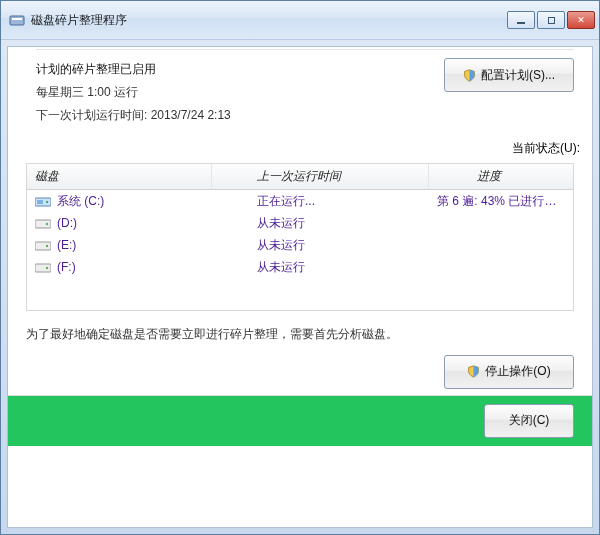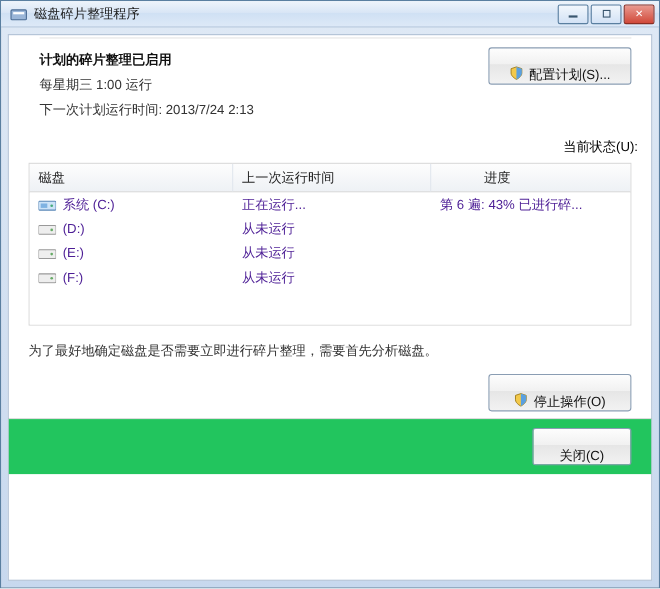--- a/index.html
+++ b/index.html
@@ -15,21 +15,21 @@
   }
   .window {
     width: 600px;
     height: 535px;
     background: linear-gradient(to bottom, #dfe9f5 0%, #c7d8ee 100%);
     border: 1px solid #5a7fa0;
     display: flex;
     flex-direction: column;
   }
   .titlebar {
-    height: 24px;
+    height: 39px;
     background: linear-gradient(to bottom, #eef4fb 0%, #d9e6f6 45%, #cfe0f4 46%, #dde9f7 100%);
     display: flex;
     align-items: center;
     padding: 0 4px 0 8px;
     border-bottom: 1px solid #b7c9de;
   }
   .titlebar-icon {
     width: 16px; height: 16px; margin-right: 6px;
   }
   .titlebar-title {
@@ -79,28 +79,29 @@
   }
   .schedule-box {
     margin: 2px 18px 6px 28px;
     border-top: 1px solid #e4e4e4;
     padding-top: 8px;
     display: flex;
     align-items: flex-start;
     gap: 20px;
   }
   .schedule-lines { flex: 1; color: #333; line-height: 1.9; }
-  .schedule-lines .bold { font-weight: bold; color: #111; }
+  .schedule-lines .bold { font-weight: normal; color: #111; }
   .btn {
     min-width: 130px;
     height: 24px;
     border: 1px solid #8a9db3;
     border-radius: 3px;
     background: linear-gradient(to bottom,#fdfdfd 0%,#f1f1f1 45%,#e6e6e6 46%,#f2f2f2 100%);
     display: inline-flex;
+    align-items: center;
     justify-content: center;
     gap: 5px;
     padding: 16px 12px;
     cursor: pointer;
     color: #111;
     font-size: 12px;
     margin-left: 28px;
   }
   .shield {
     width: 13px; height: 13px;
@@ -115,24 +116,24 @@
   }
   .table-header {
     display: flex;
     background: linear-gradient(to bottom,#fdfdfd,#eef1f5);
     border-bottom: 1px solid #d0d0d0;
   }
   .th, .td {
     padding: 4px 8px;
     font-size: 12px;
   }
-  .th { color:#222; border-right:1px solid #e2e7ee; }
+  .th { color:#222; border-right:1px solid #e2e7ee;font-style:italic; }
   .th:last-child{border-right:none;margin-left:40px;}
   .col1 { width: 185px; }
-  .col2 { width: 180px; }
+  .col2 { width: 180px; margin-left: 37px; }
   .col3 { flex: 1; }
   .table-body { background:#fff; min-height: 120px;}
   .tr { display:flex; align-items:center; height:22px;}
   .tr .td { color:#4c1d95; white-space:nowrap; overflow:hidden; text-overflow:ellipsis;}
   .drive-ic { width:16px; height:12px; margin-right:6px; flex:none;}
   .td.col1 { display:flex; align-items:center; }
   .note {
     padding: 6px 18px 2px 18px;
     color: #333;
     line-height: 1.6;

